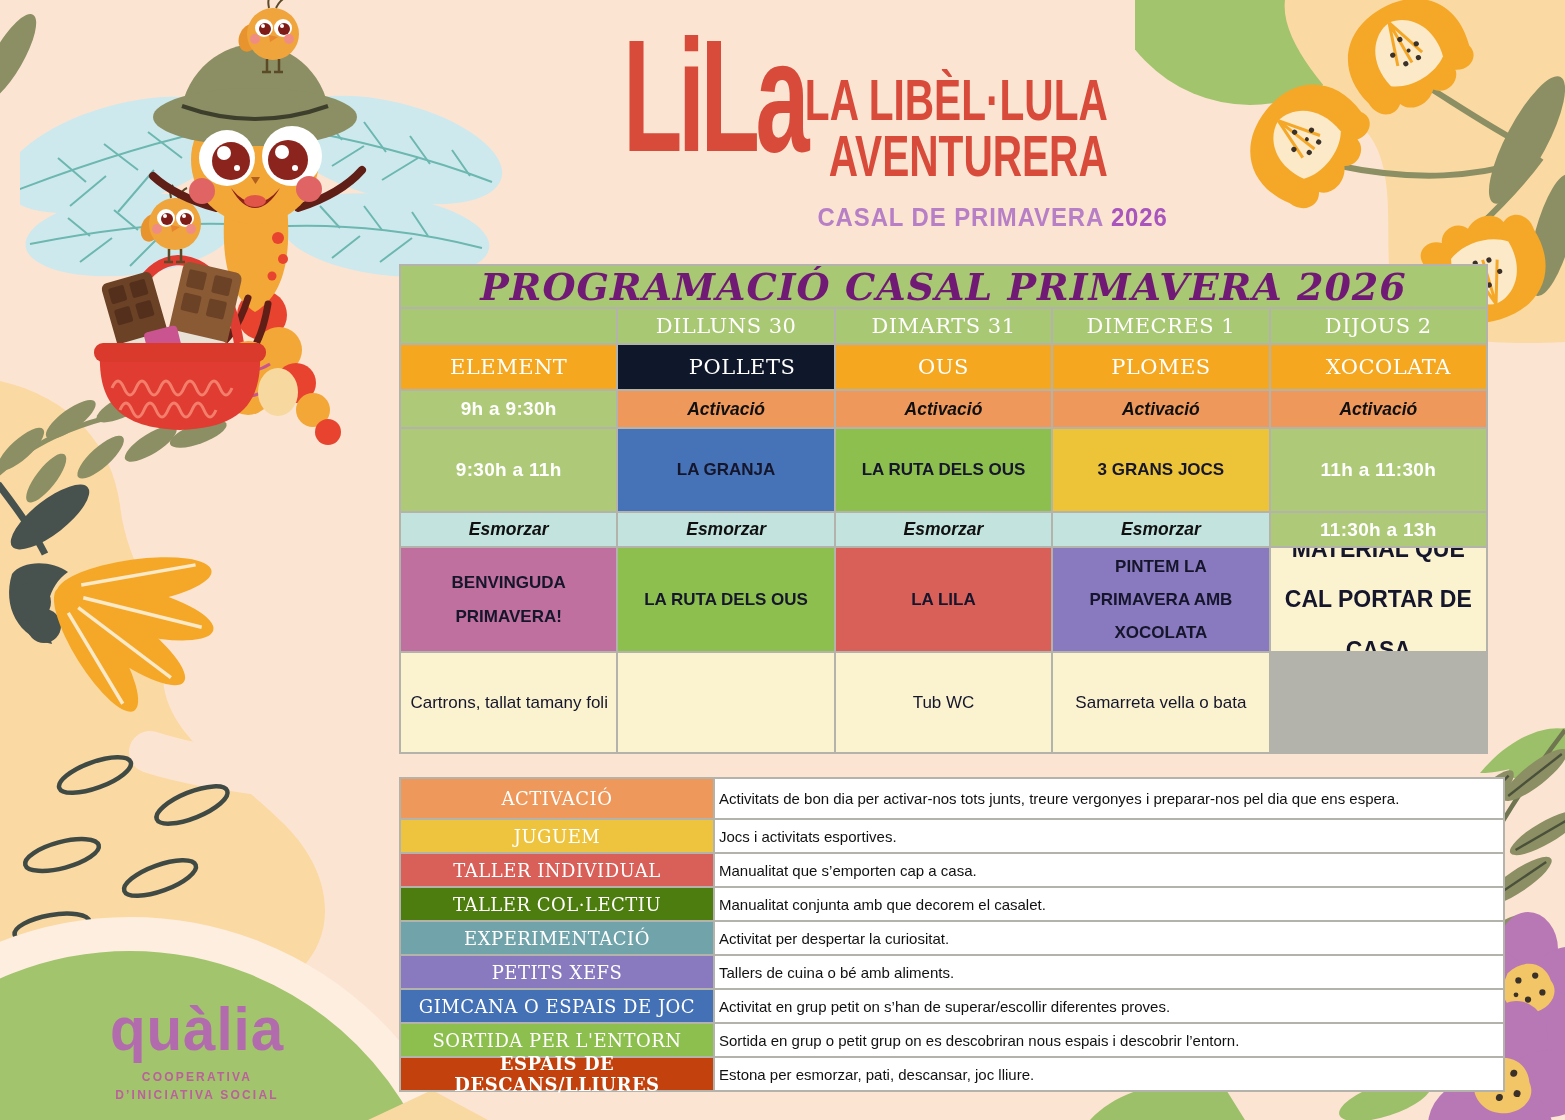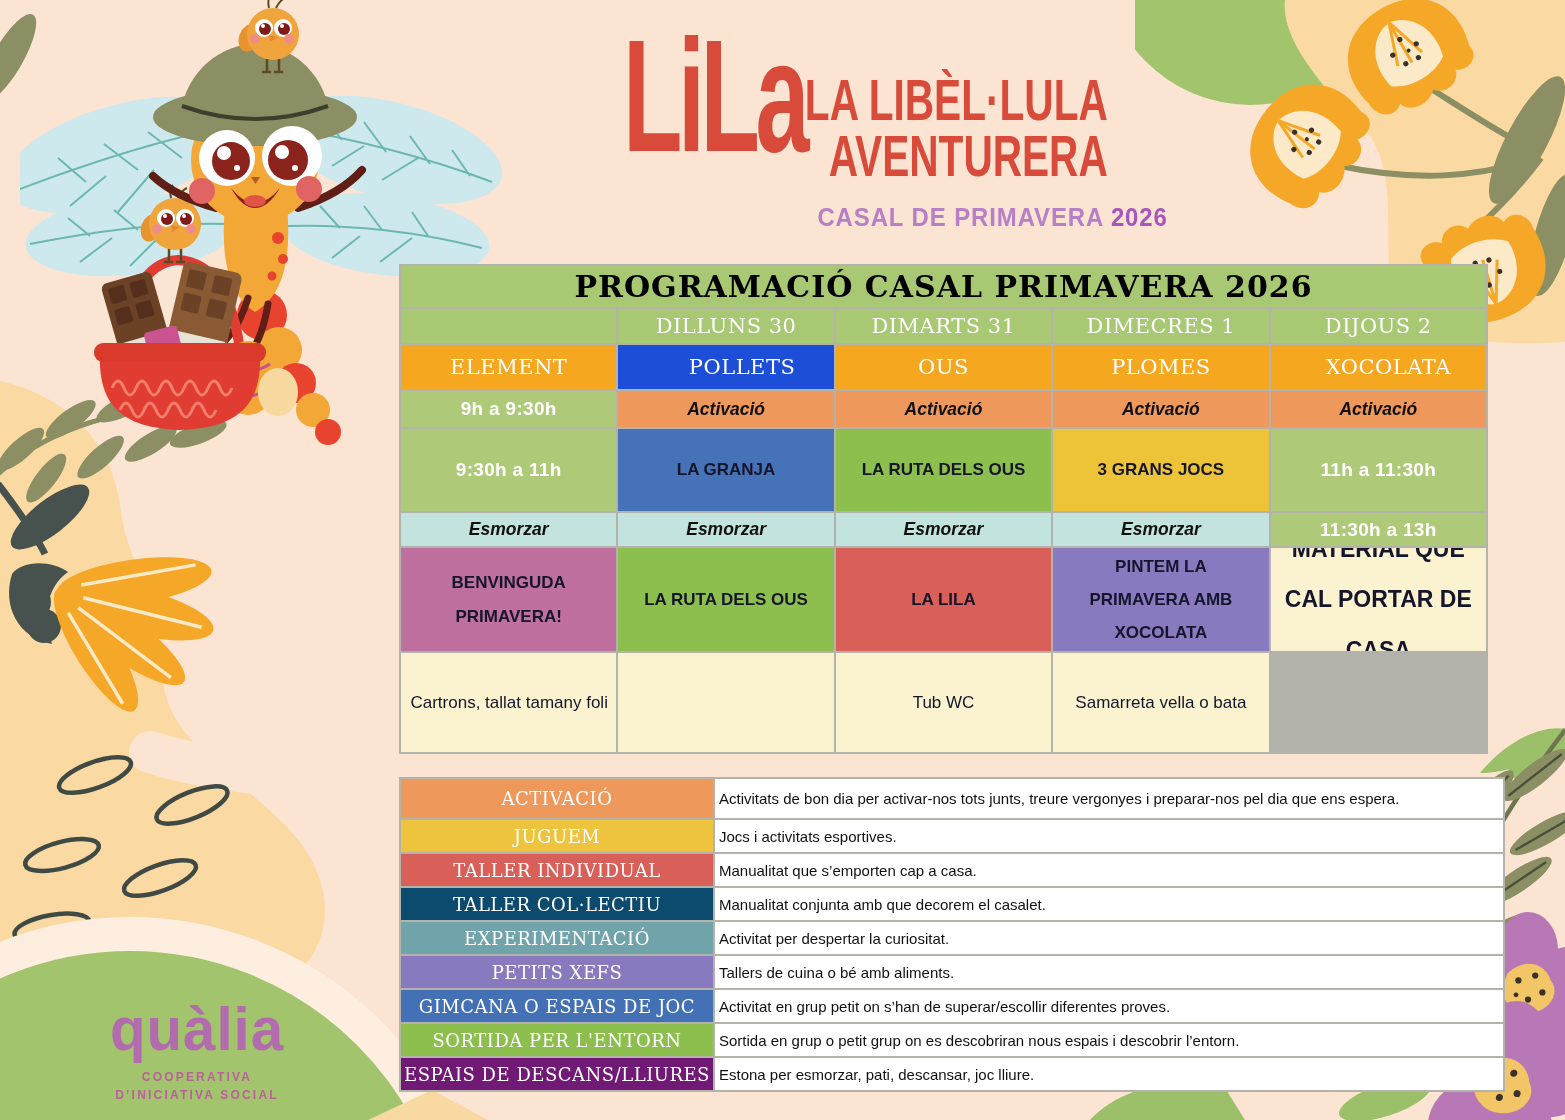--- a/index.html
+++ b/index.html
@@ -19,22 +19,22 @@
   #logo-tagline{position:absolute;left:190px;top:172px;width:310px;text-align:center;
     font-size:26px;font-weight:700;color:#b77fc6;letter-spacing:1px;transform:scaleX(.92);white-space:nowrap;}
   #logo-tagline .year{color:#a855bd;font-weight:800;}
 
   
   #schedule{left:399px;top:264px;width:1089px;z-index:10;display:grid;box-sizing:border-box;
     grid-template-columns:repeat(5,1fr);
     grid-template-rows:41px 34px 44px 36px 82px 33px 103px 99px;
     gap:2px;padding:2px;background:#b3b3ab;}
   .cell{display:flex;align-items:center;justify-content:center;text-align:center;overflow:hidden;}
-  .title-cell{grid-column:1/-1;font-family:"DejaVu Serif",serif;font-weight:700;font-size:30px;
-    color:#000000;letter-spacing:1px;}
+  .title-cell{grid-column:1/-1;font-family:"DejaVu Serif",serif;font-weight:700;font-size:38px;
+    color:#701a75;letter-spacing:1px;font-style:italic;}
   .day-cell,.el-cell{font-family:"DejaVu Serif",serif;font-size:21px;color:#fff;letter-spacing:.5px;}
   .time-cell{font-weight:700;font-size:19px;color:#fff;letter-spacing:.3px;text-align:center;}
   .act-cell{font-weight:700;font-size:17px;color:#15152c;line-height:2.15;padding:0 6px;}
   .act-pad{padding:0 15px;line-height:1.95;}
   .italic-cell{font-style:italic;font-weight:700;font-size:17.5px;color:#101010;}
   .mat-cell{font-size:17px;color:#15152c;line-height:2.3;padding:0 6px;}
   .mat-label{font-weight:700;font-size:23px;line-height:2.2;}
 
   
   #legend{left:399px;top:777px;width:1106px;z-index:10;display:grid;box-sizing:border-box;
@@ -333,21 +333,21 @@
   <div id="schedule" class="abs">
     <div class="cell title-cell" style="background-color: rgb(169, 200, 115);">PROGRAMACIÓ CASAL PRIMAVERA 2026</div>
 
     <div class="cell day-cell" style="background-color: rgb(169, 200, 115);"></div>
     <div class="cell day-cell" style="background-color: rgb(169, 200, 115);">DILLUNS 30</div>
     <div class="cell day-cell" style="background-color: rgb(169, 200, 115);">DIMARTS 31</div>
     <div class="cell day-cell" style="background-color: rgb(169, 200, 115);">DIMECRES 1</div>
     <div class="cell day-cell" style="background-color: rgb(169, 200, 115);">DIJOUS 2</div>
 
     <div class="cell el-cell" style="background-color: rgb(245, 167, 31);">ELEMENT</div>
-    <div class="cell el-cell" style="background-color: #1d4ed8; padding-left: 32px;">POLLETS</div>
+    <div class="cell el-cell" style="background-color: #0f172a; padding-left: 32px;">POLLETS</div>
     <div class="cell el-cell" style="background-color: rgb(245, 167, 31);">OUS</div>
     <div class="cell el-cell" style="background-color: rgb(245, 167, 31);">PLOMES</div>
     <div class="cell el-cell" style="background-color: rgb(245, 167, 31); padding-left: 20px;">XOCOLATA</div>
 
     <div class="cell time-cell" style="background-color: rgb(174, 202, 120);">9h a 9:30h</div>
     <div class="cell italic-cell" style="background-color: rgb(239, 152, 92);">Activació</div>
     <div class="cell italic-cell" style="background-color: rgb(239, 152, 92);">Activació</div>
     <div class="cell italic-cell" style="background-color: rgb(239, 152, 92);">Activació</div>
     <div class="cell italic-cell" style="background-color: rgb(239, 152, 92);">Activació</div>
 
@@ -375,31 +375,31 @@
     <div class="cell mat-cell" style="background-color: rgb(251, 242, 207);">Samarreta vella o bata</div>
   </div>
 
   <div id="legend" class="abs">
     <div class="lg-label" style="background-color: rgb(239, 152, 92);">ACTIVACIÓ</div>
     <div class="lg-desc">Activitats de bon dia per activar-nos tots junts, treure vergonyes i preparar-nos pel dia que ens espera.</div>
     <div class="lg-label" style="background-color: rgb(238, 196, 62);">JUGUEM</div>
     <div class="lg-desc">Jocs i activitats esportives.</div>
     <div class="lg-label" style="background-color: rgb(217, 96, 89);">TALLER INDIVIDUAL</div>
     <div class="lg-desc">Manualitat que s’emporten cap a casa.</div>
-    <div class="lg-label" style="background-color: #0c4a6e;">TALLER COL·LECTIU</div>
+    <div class="lg-label" style="background-color: #4d7c0f;">TALLER COL·LECTIU</div>
     <div class="lg-desc">Manualitat conjunta amb que decorem el casalet.</div>
     <div class="lg-label" style="background-color: rgb(113, 163, 171);">EXPERIMENTACIÓ</div>
     <div class="lg-desc">Activitat per despertar la curiositat.</div>
     <div class="lg-label" style="background-color: rgb(137, 122, 191);">PETITS XEFS</div>
     <div class="lg-desc">Tallers de cuina o bé amb aliments.</div>
     <div class="lg-label" style="background-color: rgb(68, 113, 181);">GIMCANA O ESPAIS DE JOC</div>
     <div class="lg-desc">Activitat en grup petit on s’han de superar/escollir diferentes proves.</div>
     <div class="lg-label" style="background-color: rgb(141, 191, 78);">SORTIDA PER L'ENTORN</div>
     <div class="lg-desc">Sortida en grup o petit grup on es descobriran nous espais i descobrir l’entorn.</div>
-    <div class="lg-label" style="background-color: #701a75;">ESPAIS DE DESCANS/LLIURES</div>
+    <div class="lg-label" style="background-color: #c2410c; font-weight: bold;">ESPAIS DE DESCANS/LLIURES</div>
     <div class="lg-desc">Estona per esmorzar, pati, descansar, joc lliure.</div>
   </div>
 
   <div id="brand" class="abs">
     <div id="brand-name">quàlia</div>
     <div id="brand-sub">
       <div>COOPERATIVA</div>
       <div>D’INICIATIVA SOCIAL</div>
     </div>
   </div>

